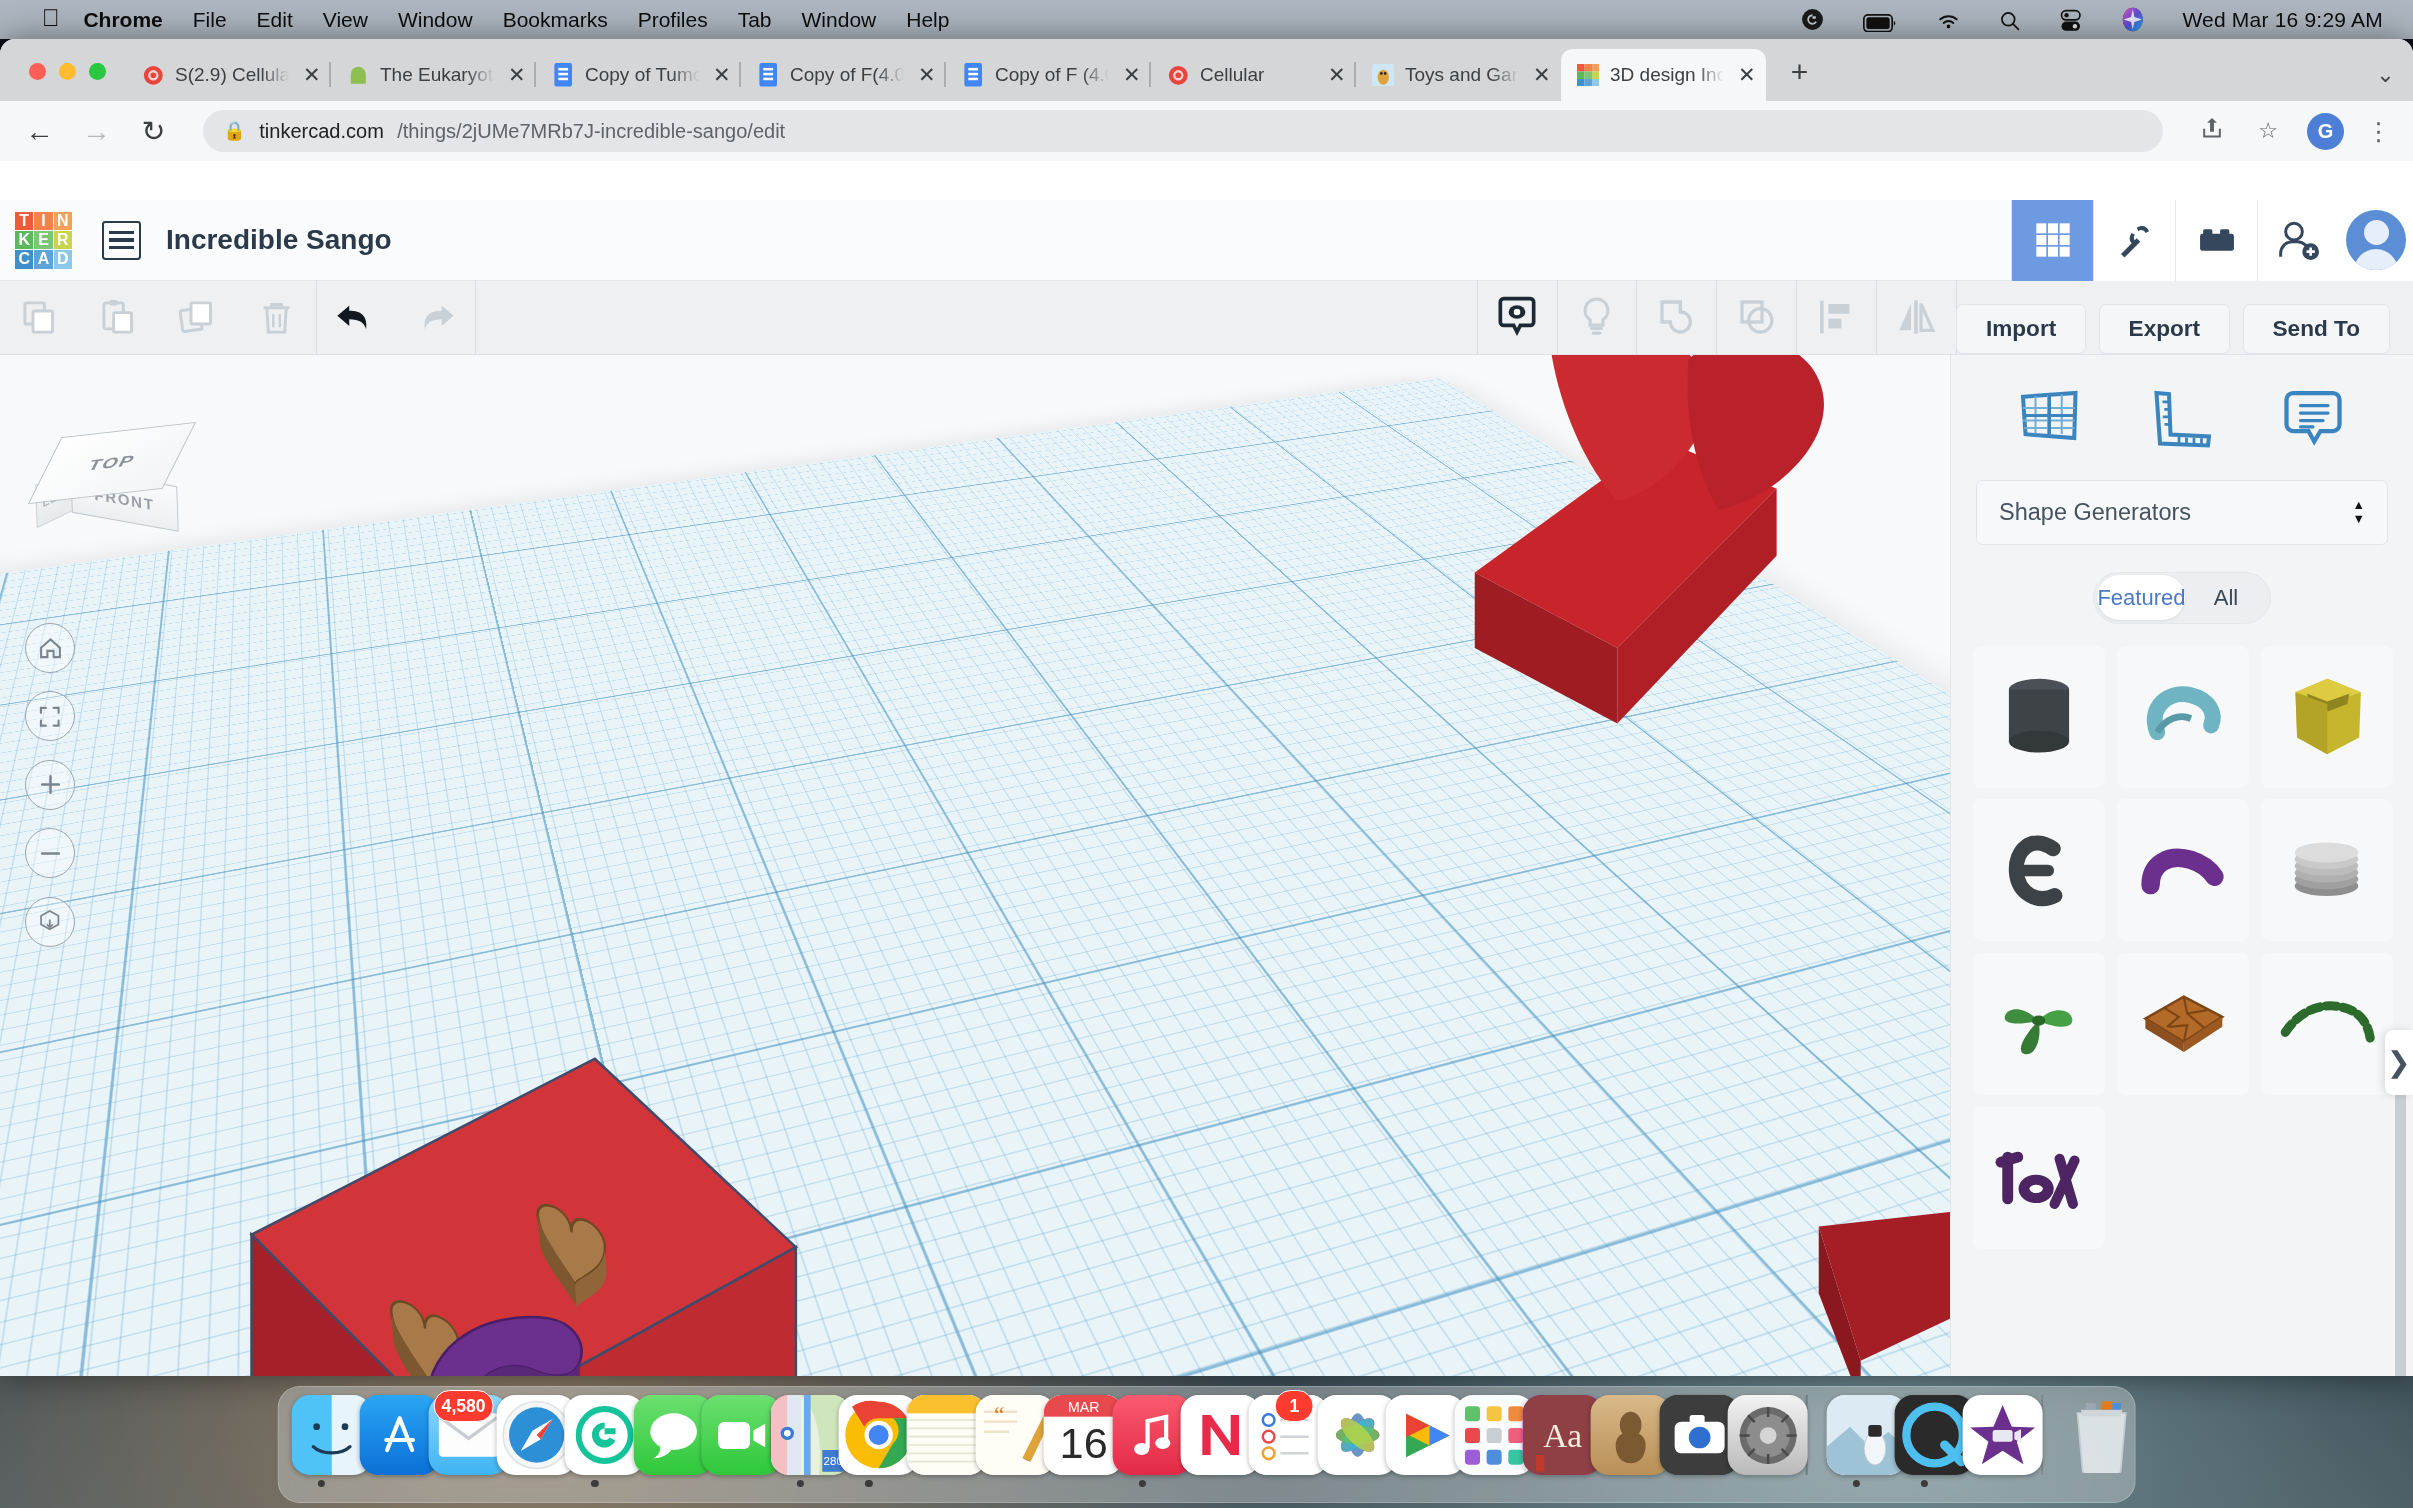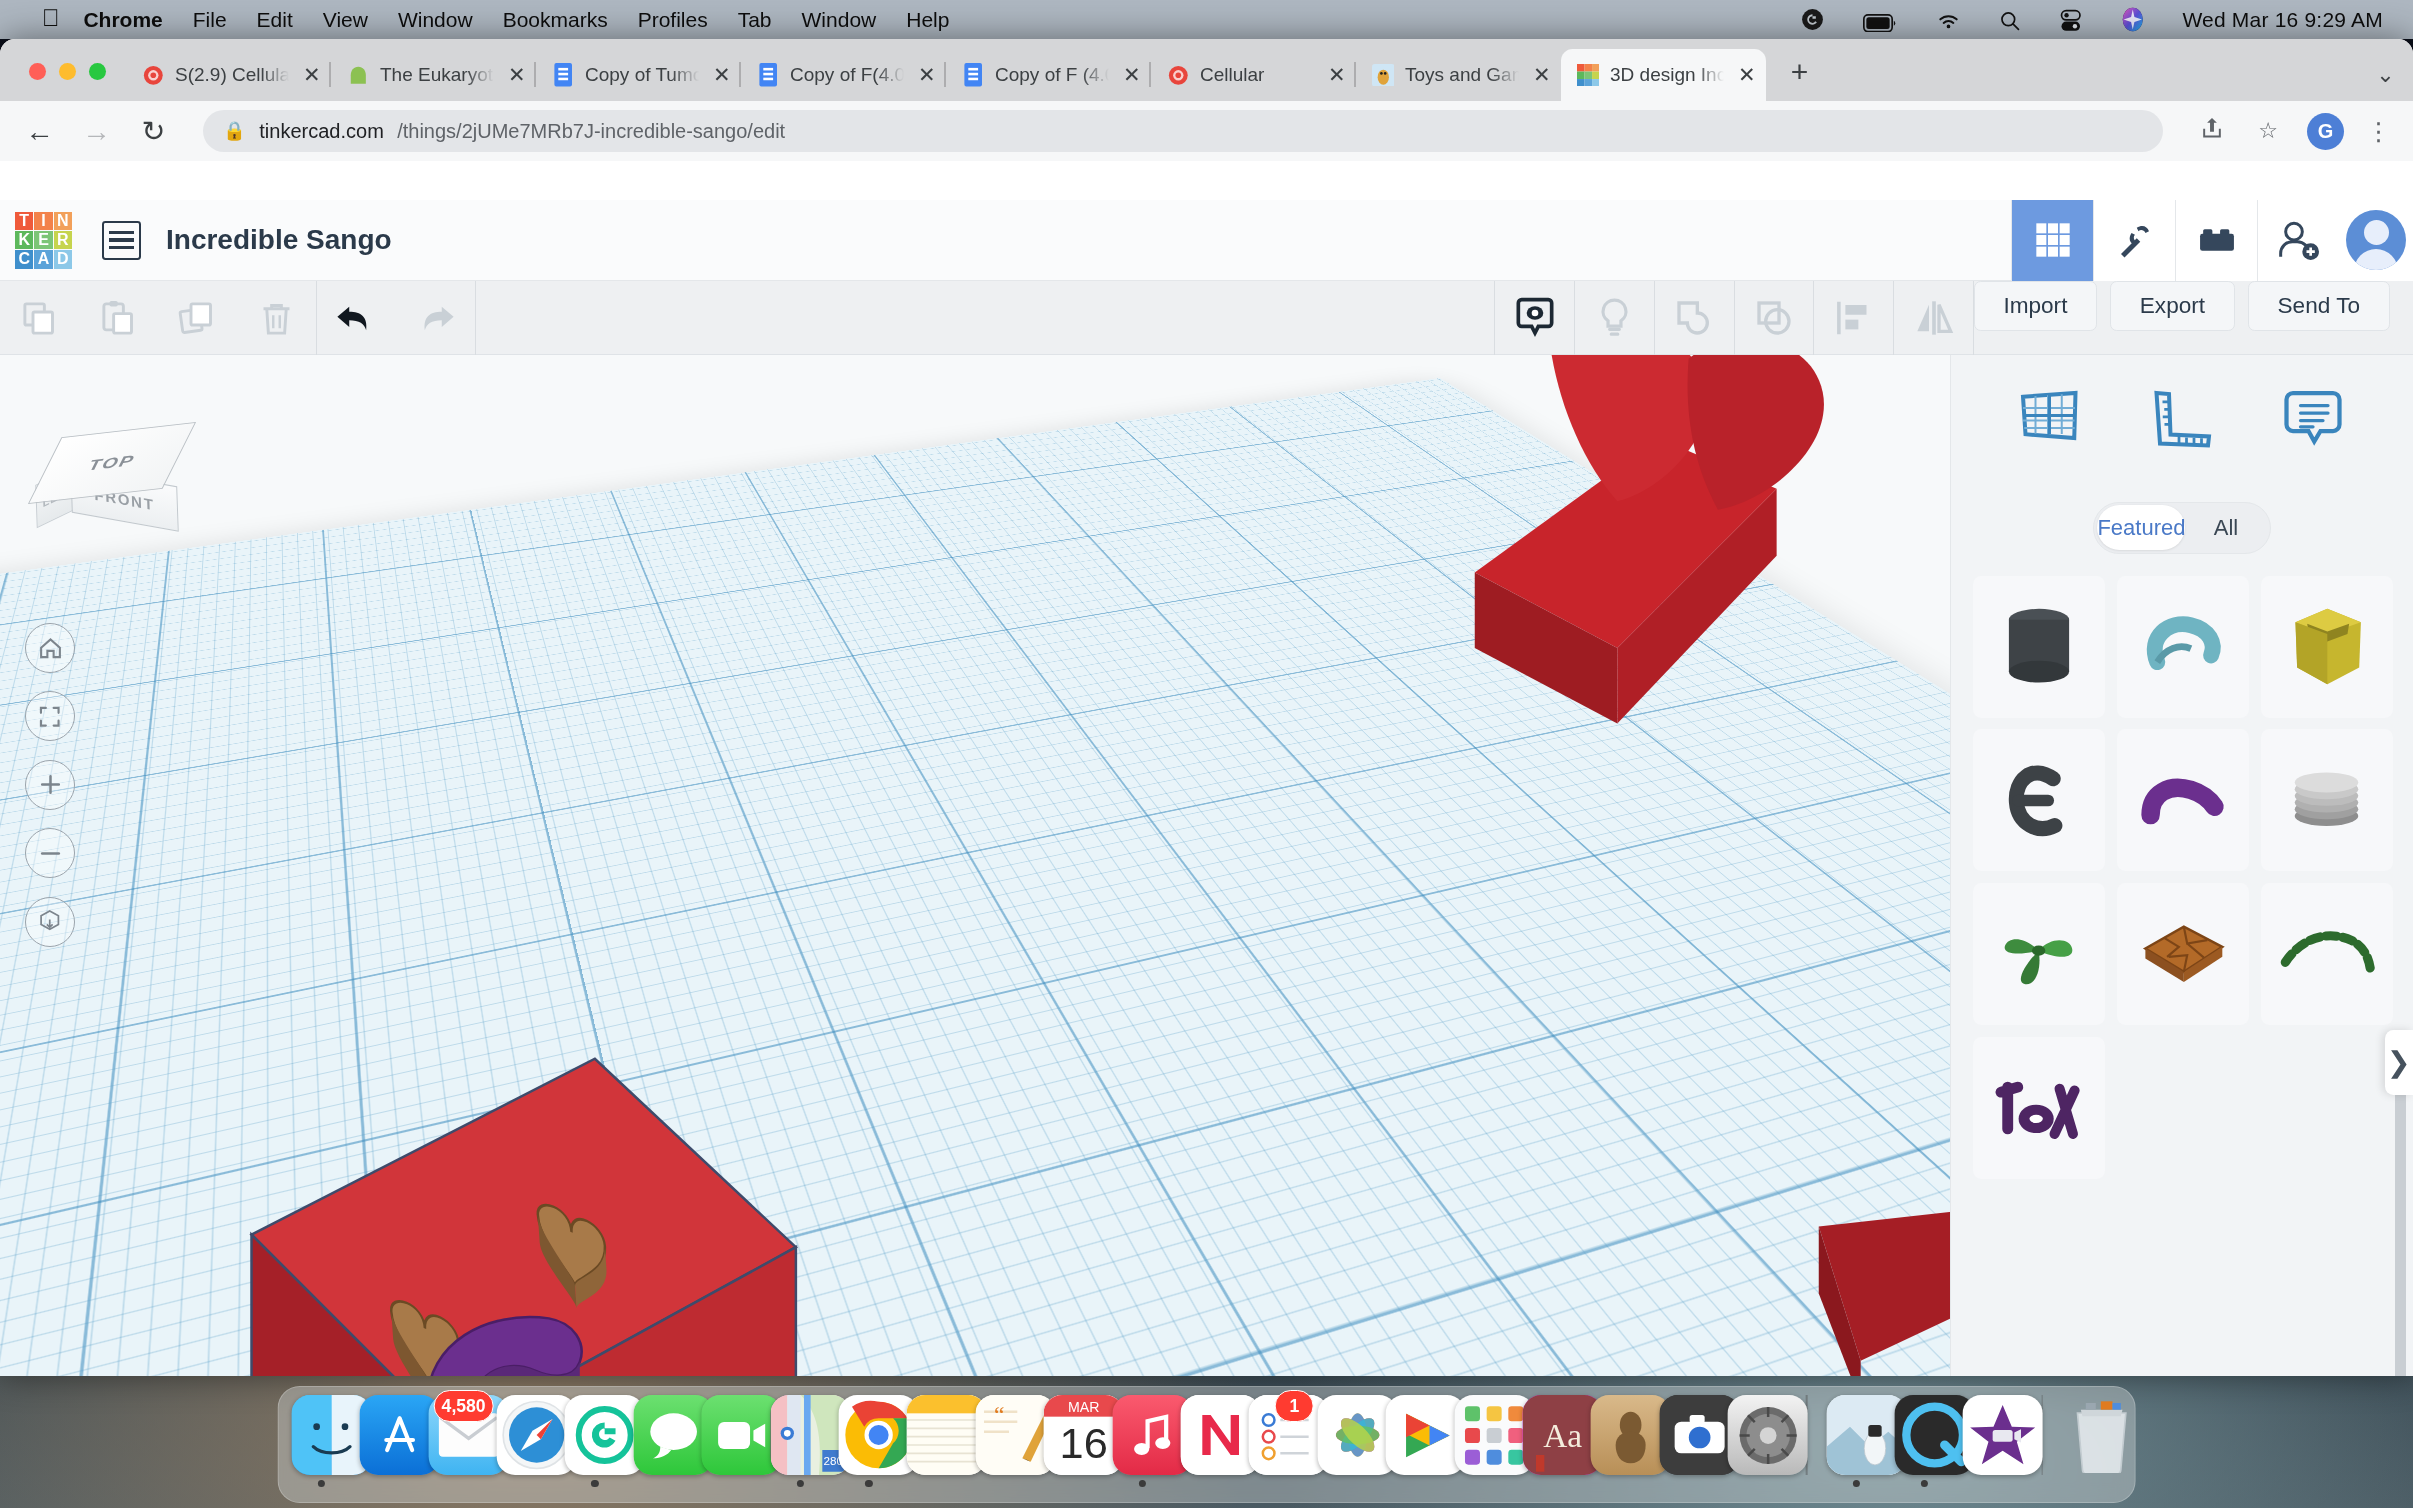--- a/index.html
+++ b/index.html
@@ -116,22 +116,23 @@
   }
   .hdr-btn.active { background: #6d9ae0; }
   .avatar-btn { width: 74px; display:flex; align-items:center; justify-content:center; background:#fff; }
   .avatar {
     width: 60px; height: 60px; border-radius: 50%; background: #5c8ed6; overflow:hidden; position:relative;
   }
   .avatar::before { content:""; position:absolute; width: 25px; height: 25px; border-radius:50%; background:#e7eefb; left: 17.6px; top: 10px; }
   .avatar::after { content:""; position:absolute; width: 44px; height: 30px; border-radius: 22px 22px 0 0; background:#e7eefb; left: 8.4px; top: 39px; }
 
   .tc-toolbar {
-    height: 74px; background: #eef0f2; display: flex; align-items: flex-start;
+    height: 74px; background: #eef0f2; display: flex; align-items: flex-end;
     border-bottom: 0.8px solid #dfe3e7;
+    font-weight: bold;
   }
   .tb-group { display: flex; align-items: center; height: 74px; }
   .tb-btn { width: 79px; height: 74px; display:flex; align-items:center; justify-content:center; }
   .tb-div { width: 0.8px; height: 74px; background: #d9dde1; }
   .tb-spacer { flex: 1; }
   .tc-actions { display: flex; gap: 13.4px; padding-right: 23.5px; align-items:center; }
   .act-btn {
     height: 50px; padding: 0 28.5px; border: 0.8px solid #e0e4e8; border-radius: 6.7px;
     background: #f4f6f8; color: #2b3a4a; font-size: 22.6px;
     display:flex; align-items:center; justify-content:center;
@@ -740,20 +741,27 @@
             </svg>
           </div>
           <div class="rp-icon">
             <svg width="62" height="60" viewBox="0 0 24 24">
               <path d="M4 2h16a2.6 2.6 0 012.6 2.6v10a2.6 2.6 0 01-2.6 2.6h-5l-2.5 4.2-2.3-4.2H4a2.6 2.6 0 01-2.6-2.6v-10A2.6 2.6 0 014 2z" fill="none" stroke="#3a85bd" stroke-width="1.7"></path>
               <path d="M7 7h11M7 10h11M7 13h9M7 15.5h5" stroke="#3a85bd" stroke-width="1.3" stroke-linecap="round"></path>
             </svg>
           </div>
         </div>
 
+        <div class="rp-select">
+          <span>Shape Generators</span>
+          <span class="spin">
+              <span>▲</span>
+              <span>▼</span>
+            </span>
+        </div>
 
         <div class="rp-tabs">
           <div class="rp-tab active">Featured</div>
           <div class="rp-tab">All</div>
         </div>
 
         <div class="shape-grid">
           <div class="shape-cell">
             <svg width="92" height="101" viewBox="0 0 110 120">
                 <ellipse cx="55" cy="28" rx="36" ry="13" fill="#4a5055"></ellipse>

